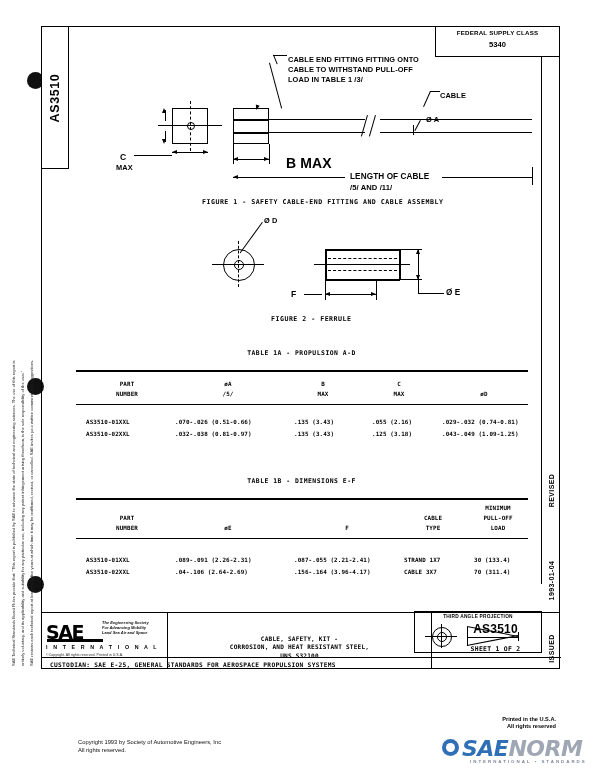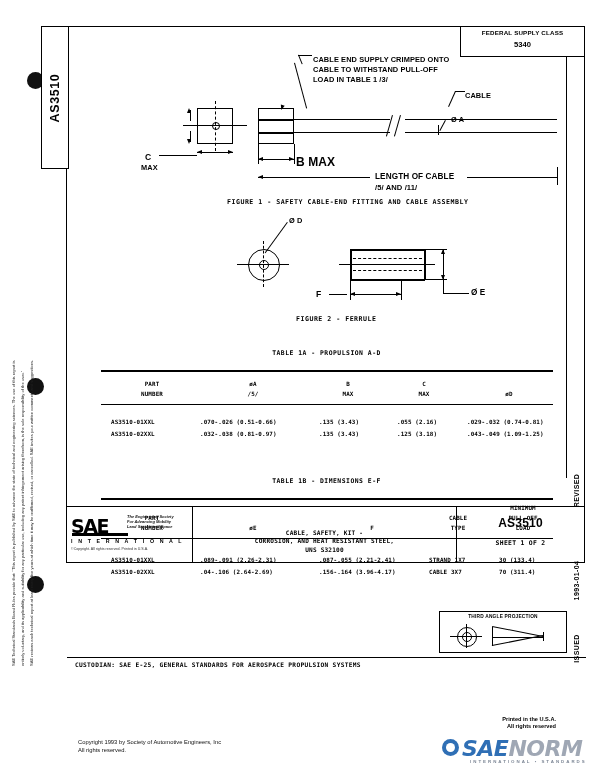--- a/index.html
+++ b/index.html
@@ -11,24 +11,23 @@
     overflow:hidden;
     color:#000;
   }
   .page{position:absolute;inset:0;}
 
   
   .hole{position:absolute;width:17px;height:17px;border-radius:50%;background:#111;}
 
   
   .frame{
-    position:absolute;left:41px;top:26px;width:519px;height:537px;
+    position:absolute;left:41px;top:26px;width:519px;height:643px;
     border:1.6px solid #000;
     box-sizing:border-box;
-    margin-left:25px;
   }
   
   .tab{
     position:absolute;left:41px;top:26px;width:28px;height:143px;
     border:1.6px solid #000;box-sizing:border-box;background:#fff;
   }
   .tab span{
     position:absolute;left:50%;top:50%;
     transform:translate(-50%,-50%) rotate(-90deg);
     font-size:12.5px;font-weight:bold;letter-spacing:.6px;white-space:nowrap;
@@ -148,21 +147,21 @@
     </div>
 
     <div class="vstrip">
       <div class="vtext" style="top:430px;transform:translateX(-50%) rotate(-90deg);">REVISED</div>
       <div class="vtext" style="top:520px;transform:translateX(-50%) rotate(-90deg);">1993-01-04</div>
       <div class="vtext" style="top:588px;transform:translateX(-50%) rotate(-90deg);">ISSUED</div>
     </div>
 
     <div class="fig" style="left:0;top:0;width:519px;height:185px;">
 
-      <div class="lbl9" style="left:246px;top:28px;">CABLE END SUPPLY CRIMPED ONTO</div>
+      <div class="lbl9" style="left:246px;top:28px;">CABLE END FITTING FITTING ONTO</div>
       <div class="lbl9" style="left:246px;top:38px;">CABLE TO WITHSTAND PULL-OFF</div>
       <div class="lbl9" style="left:246px;top:48px;">LOAD IN TABLE 1 /3/</div>
 
       <div class="ln h1" style="left:231px;top:28px;width:14px;"></div>
       <div class="ln" style="left:231px;top:28px;width:1.2px;height:10px;transform:rotate(-22deg);transform-origin:top left;"></div>
       <div class="ln" style="left:227px;top:36px;width:1.2px;height:47px;transform:rotate(-15deg);transform-origin:top left;"></div>
       <div class="arrD" style="left:213px;top:78px;transform:rotate(18deg);"></div>
 
       <div class="lbl9" style="left:398px;top:64px;">CABLE</div>
       <div class="ln h1" style="left:388px;top:64px;width:10px;"></div>
@@ -201,21 +200,21 @@
 
       <div class="lbl9" style="left:384px;top:88px;">Ø A</div>
       <div class="ln" style="left:378px;top:93px;width:1.2px;height:12px;transform:rotate(28deg);transform-origin:top left;"></div>
       <div class="ln v1" style="left:371px;top:98px;height:10px;"></div>
 
       <div class="ln h1" style="left:191px;top:132px;width:36px;"></div>
       <div class="arrL" style="left:191px;top:129.5px;"></div>
       <div class="arrR" style="left:222px;top:129.5px;"></div>
       <div class="ln v1" style="left:191px;top:117px;height:20px;"></div>
       <div class="ln v1" style="left:227px;top:117px;height:20px;"></div>
-      <div class="lbl9" style="left:229px;top:128px;font-size:12px;">B MAX</div>
+      <div class="lbl9" style="left:244px;top:128px;font-size:14px;">B MAX</div>
 
       <div class="ln h1" style="left:191px;top:150px;width:112px;"></div>
       <div class="arrL" style="left:191px;top:147.5px;"></div>
       <div class="ln h1" style="left:400px;top:150px;width:90px;"></div>
       <div class="ln v1" style="left:490px;top:140px;height:18px;"></div>
       <div class="lbl9" style="left:308px;top:145px;font-size:8.2px;">LENGTH OF CABLE</div>
       <div class="lbl9" style="left:308px;top:156px;font-size:7.6px;">/5/ AND /11/</div>
 
       <div class="cap" style="left:160px;top:171px;">FIGURE 1 - SAFETY CABLE-END FITTING AND CABLE ASSEMBLY</div>
     </div>

